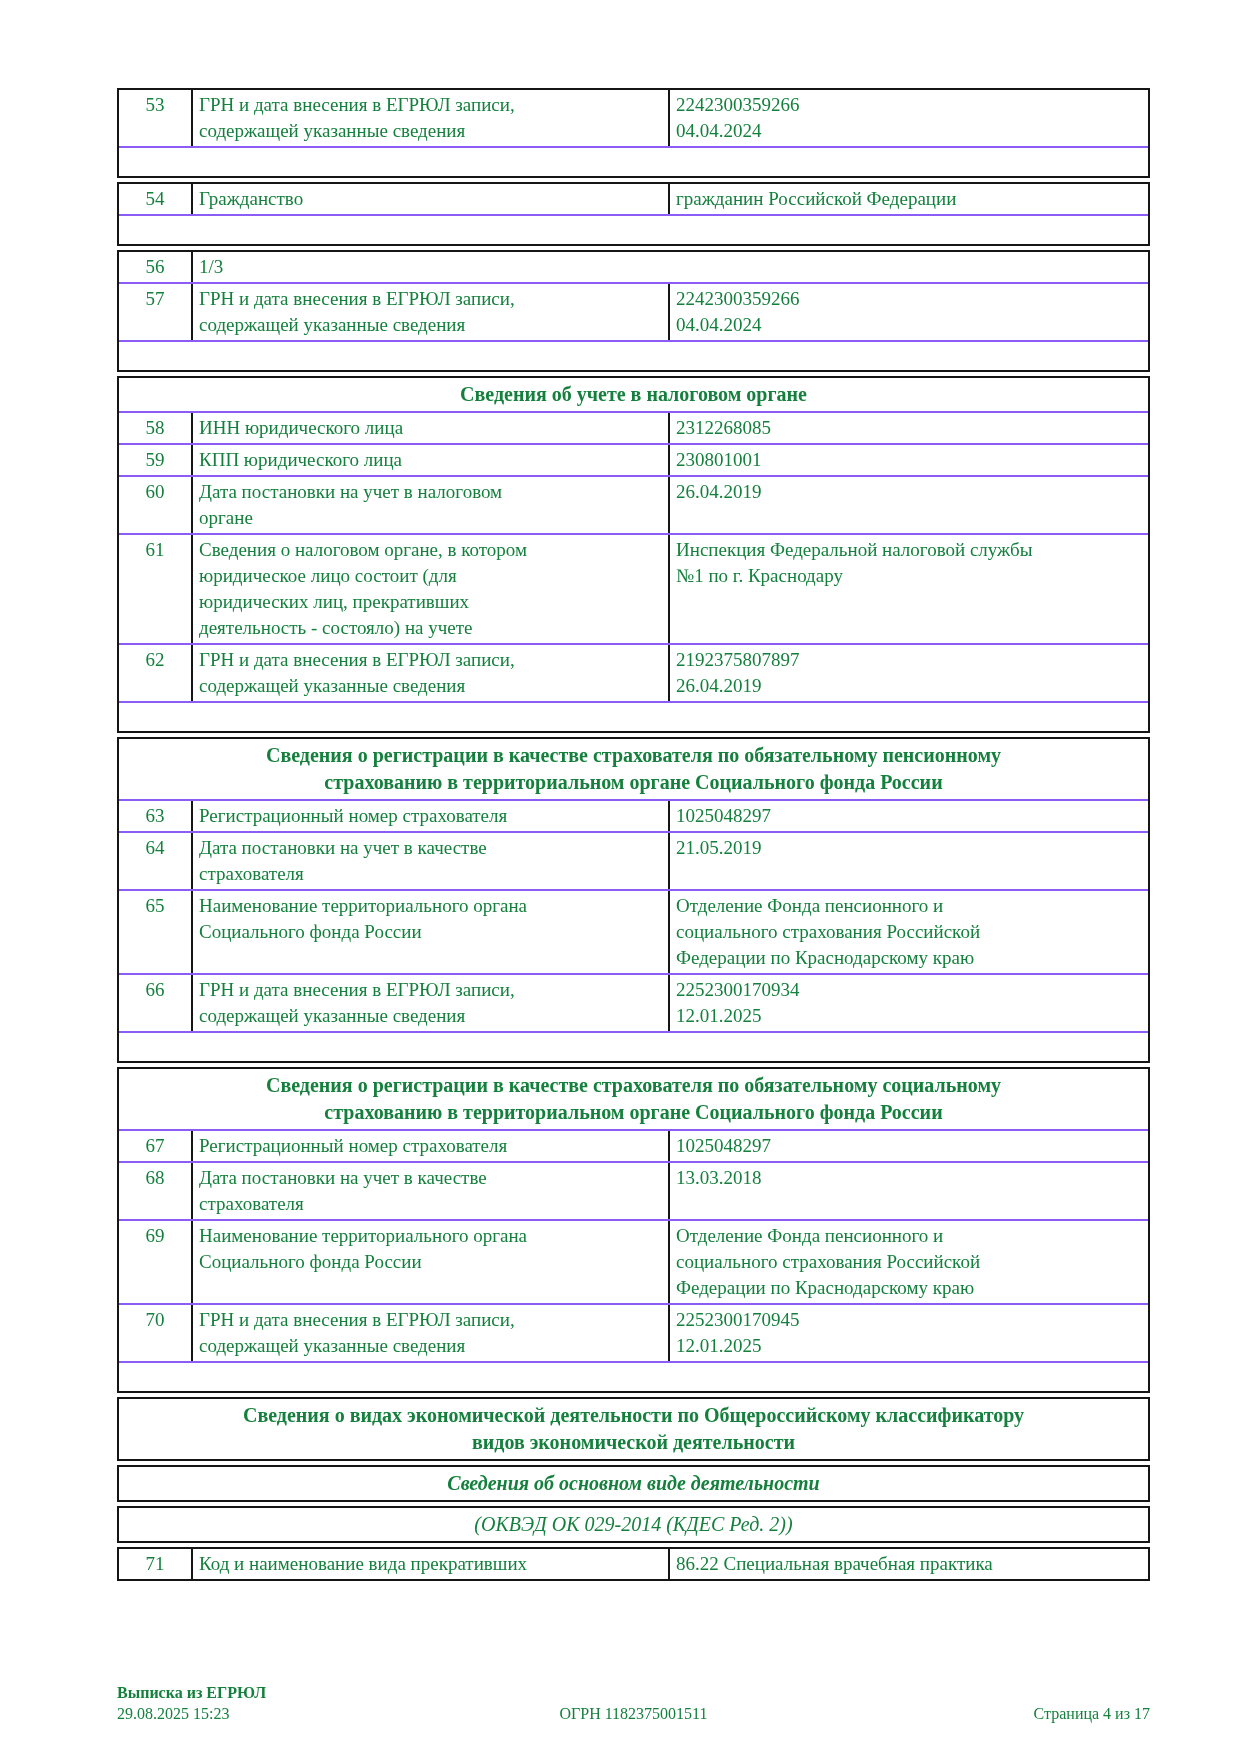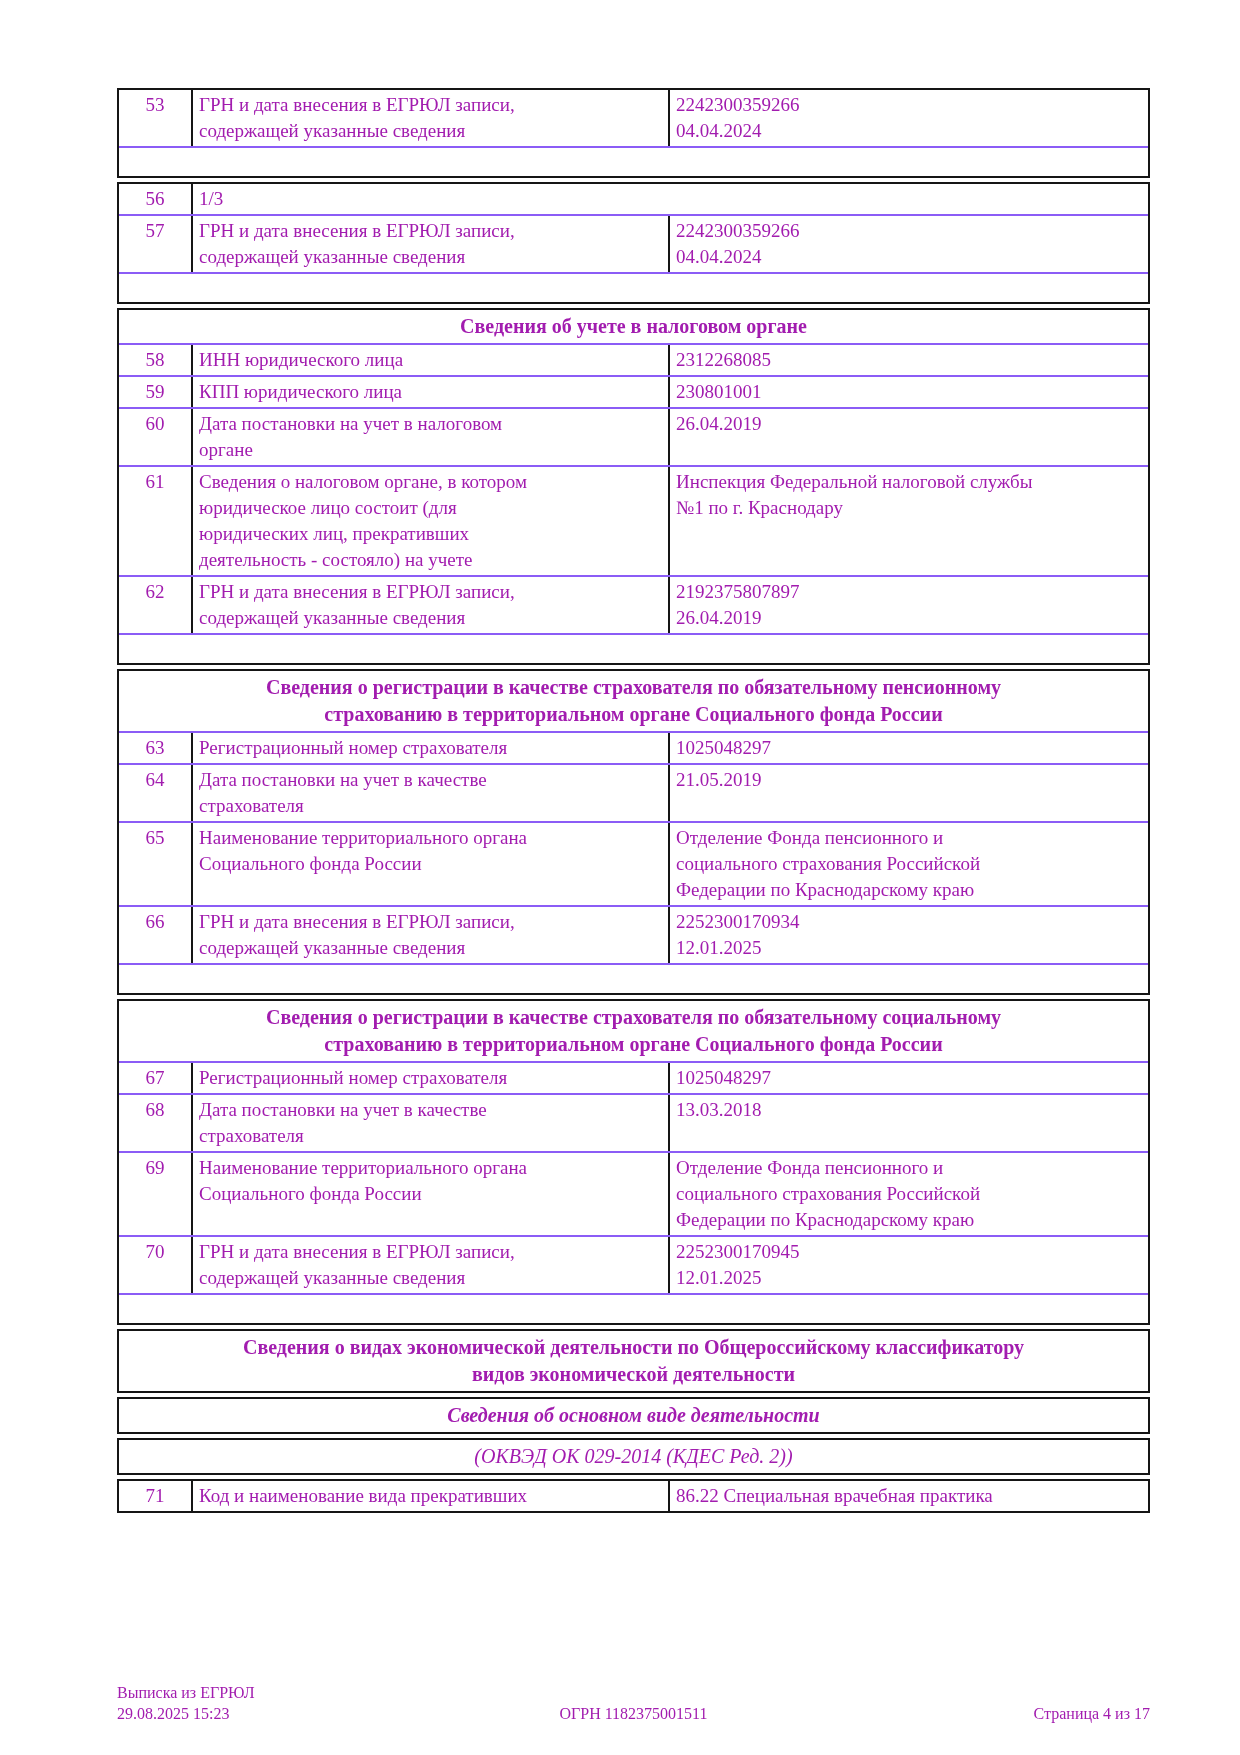--- a/index.html
+++ b/index.html
@@ -3,21 +3,21 @@
 <meta charset="utf-8">
 <style>
   html, body { margin: 0; padding: 0; background: #e8e8e8; }
   .page {
     position: relative;
     width: 1240px;
     height: 1755px;
     margin: 0 auto;
     background: #ffffff;
     font-family: "Liberation Serif", "DejaVu Serif", serif;
-    color: #a21caf;
+    color: #15803d;
     overflow: hidden;
   }
   .table-area {
     position: absolute;
     left: 117px;
     top: 88px;
     width: 1033px;
   }
   .block {
     box-sizing: border-box;
@@ -61,36 +61,44 @@
     width: 1033px;
     top: 1682px;
     display: flex;
     justify-content: space-between;
     align-items: flex-end;
     font-size: 16px;
     line-height: 21px;
   }
   .footer > div { flex: 1; }
   .f-left { text-align: left; }
-  .f-doc { font-weight: normal; }
+  .f-doc { font-weight: bold; }
   .f-center { text-align: center; }
   .f-right { text-align: right; }
 </style>
 </head>
 <body>
 
 <div class="page">
   <div class="table-area" id="table-area">
       <div class="block">
         <div class="row data-row">
           <div class="cell cell-num">53</div>
           <div class="cell cell-label">ГРН и дата внесения в ЕГРЮЛ записи,
 содержащей указанные сведения</div>
           <div class="cell cell-value">2242300359266
 04.04.2024</div>
+        </div>
+        <div class="row spacer-row"></div>
+      </div>
+      <div class="block">
+        <div class="row data-row">
+          <div class="cell cell-num">54</div>
+          <div class="cell cell-label">Гражданство</div>
+          <div class="cell cell-value">гражданин Российской Федерации</div>
         </div>
         <div class="row spacer-row"></div>
       </div>
       <div class="block">
         <div class="row data-row">
           <div class="cell cell-num">56</div>
           <div class="cell cell-value">1/3</div>
         </div>
         <div class="row data-row">
           <div class="cell cell-num">57</div>

